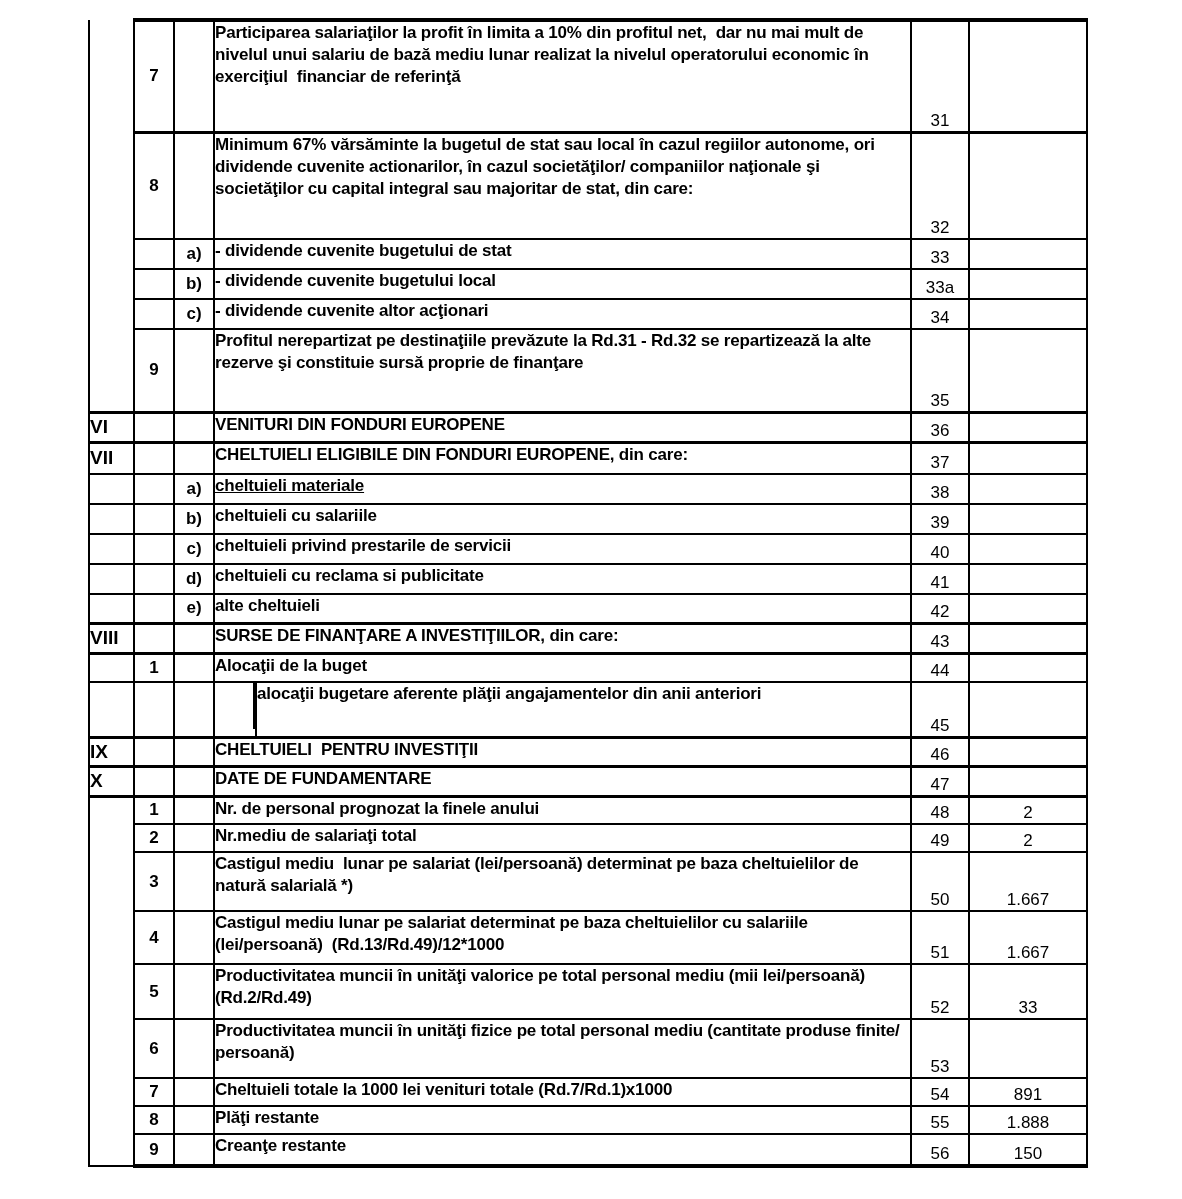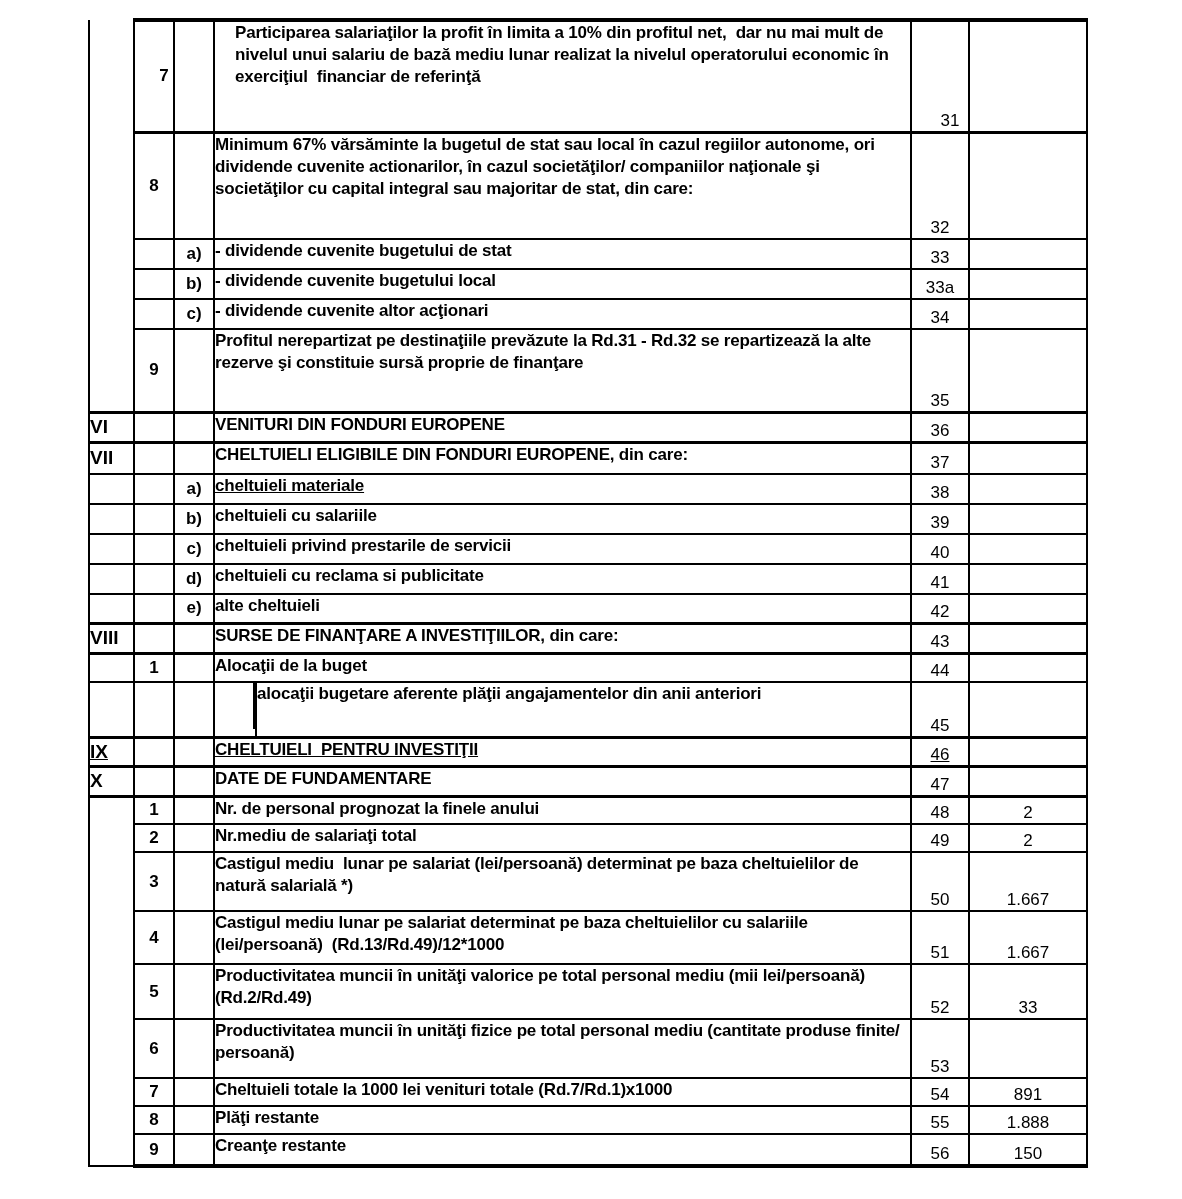--- a/index.html
+++ b/index.html
@@ -54,21 +54,21 @@
   
   td.indent-cell { border-right: 0; position: relative; }
   td.indent-cell .part-line {
     position: absolute; top: 0; right: 0;
     width: 2px; height: 46px; background: #000;
   }
   td.sub-desc { border-left: 0; }
 
   
   tr.thick > td { border-top-width: 3px; }
-  tr.first > td { border-top-width: 4px; padding-left: 20px; }
+  tr.first > td { border-top-width: 4px; }
   td.no-top { border-top: none !important; }
   tr.last > td, td.bb { border-bottom-width: 4px; }
 </style>
 </head>
 <body>
 
 <div class="sheet">
   <table class="budget">
     <colgroup>
       <col style="width:45px">
@@ -199,21 +199,21 @@
           <td class="c-roman"></td>
           <td class="c-num"></td>
           <td class="c-letter"></td>
           <td class="indent-cell">
             <div class="part-line"></div>
           </td>
           <td class="c-desc sub-desc">alocaţii bugetare aferente plăţii angajamentelor din anii anteriori</td>
           <td class="c-rd">45</td>
           <td class="c-val"></td>
         </tr>
-        <tr class="thick" style="height: 29px; text-decoration: underline;">
+        <tr class="thick" style="height: 29px;">
           <td class="c-roman">IX</td>
           <td class="c-num"></td>
           <td class="c-letter"></td>
           <td class="c-desc" colspan="2">CHELTUIELI  PENTRU INVESTIŢII</td>
           <td class="c-rd">46</td>
           <td class="c-val"></td>
         </tr>
         <tr class="thick" style="height: 30px;">
           <td class="c-roman">X</td>
           <td class="c-num"></td>

